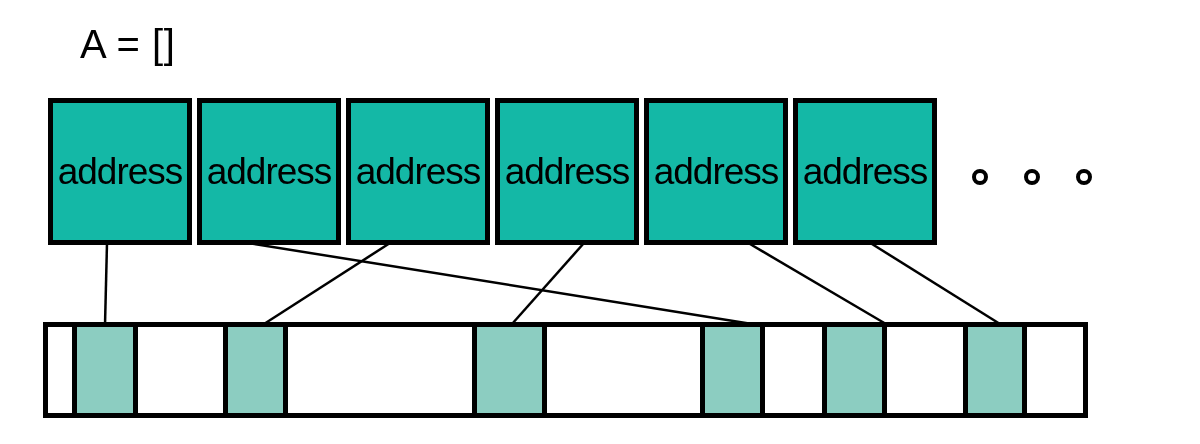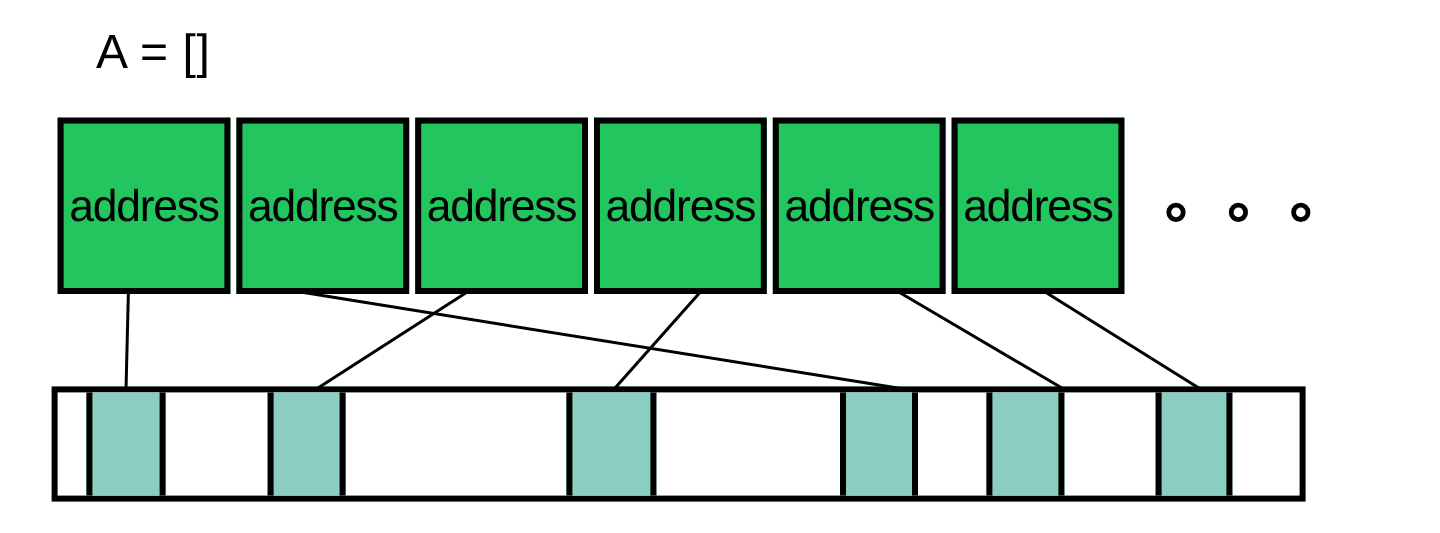--- a/index.html
+++ b/index.html
@@ -16,21 +16,21 @@
     left:80px;top:22px;
     font-size:40px;
     letter-spacing:0.5px;
     white-space:pre;
   }
   .addr-box{
     position:absolute;
     top:98px;height:147px;width:144px;
     box-sizing:border-box;
     border:5px solid #000;
-    background:#22c55e;
+    background:#14b8a6;
     display:flex;align-items:center;justify-content:center;
   }
   .addr-box span{
     font-size:37px;
     letter-spacing:-1px;
   }
   .dot{
     position:absolute;
     top:169px;width:16px;height:16px;
     box-sizing:border-box;

